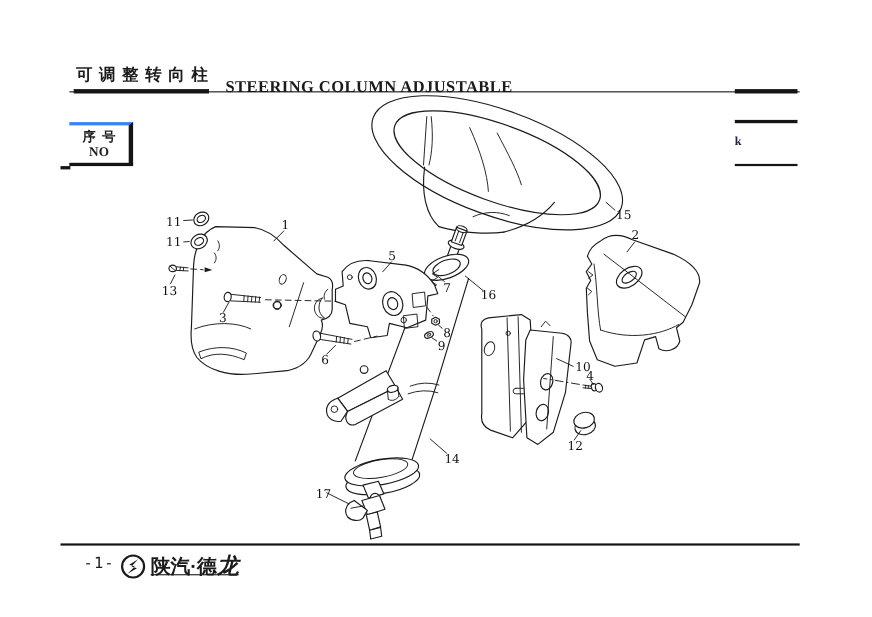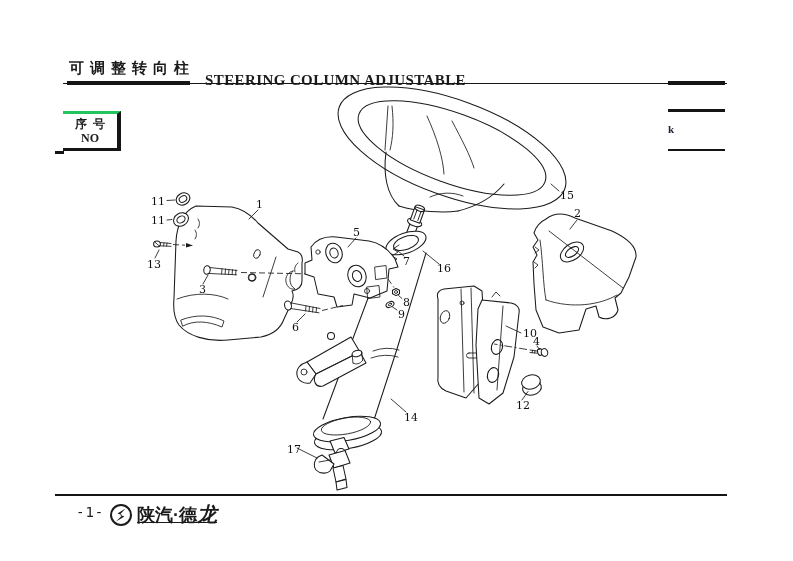--- a/index.html
+++ b/index.html
@@ -5,21 +5,21 @@
   html,body{margin:0;padding:0;background:#ffffff;}
   .page{position:relative;width:792px;height:561px;background:#fff;overflow:hidden;
         font-family:"Liberation Serif",serif;color:#1b1b1b;}
   .abs{position:absolute;}
   .rule{position:absolute;background:#151515;}
   .title-zh{position:absolute;left:69px;top:59px;font-size:15px;font-weight:bold;
             letter-spacing:6px;font-family:"Liberation Sans",sans-serif;white-space:nowrap;}
   .title-en{position:absolute;left:205px;top:60px;font-size:15px;font-weight:bold;
             letter-spacing:.4px;font-family:"Liberation Serif",serif;white-space:nowrap;margin-top:12px;}
   .no-box{position:absolute;left:63px;top:111px;width:54px;height:34px;
-          border-top:3px solid #22c55e;border-bottom:3px solid #151515;border-right:4px solid #151515;
+          border-top:3px solid #3b82f6;border-bottom:3px solid #151515;border-right:4px solid #151515;
           display:flex;flex-direction:column;align-items:center;justify-content:center;}
   .no-box .zh{font-size:12px;font-weight:bold;letter-spacing:6px;padding-left:6px;
               font-family:"Liberation Sans",sans-serif;line-height:14px;}
   .no-box .en{font-size:12px;font-weight:bold;font-family:"Liberation Serif",serif;line-height:14px;text-align:center;}
   .k-cell{position:absolute;left:668px;top:123px;font-size:11px;font-weight:bold;color:#242438;
           font-family:"Liberation Serif",serif;}
   .footer-pageno{position:absolute;left:76px;top:504px;font-size:14px;letter-spacing:1px;
                  font-family:"DejaVu Sans Mono",monospace;}
   .brand{position:absolute;left:137px;top:501px;font-size:18px;font-weight:bold;white-space:nowrap;
          font-family:"Liberation Sans",sans-serif;text-decoration:underline;}

